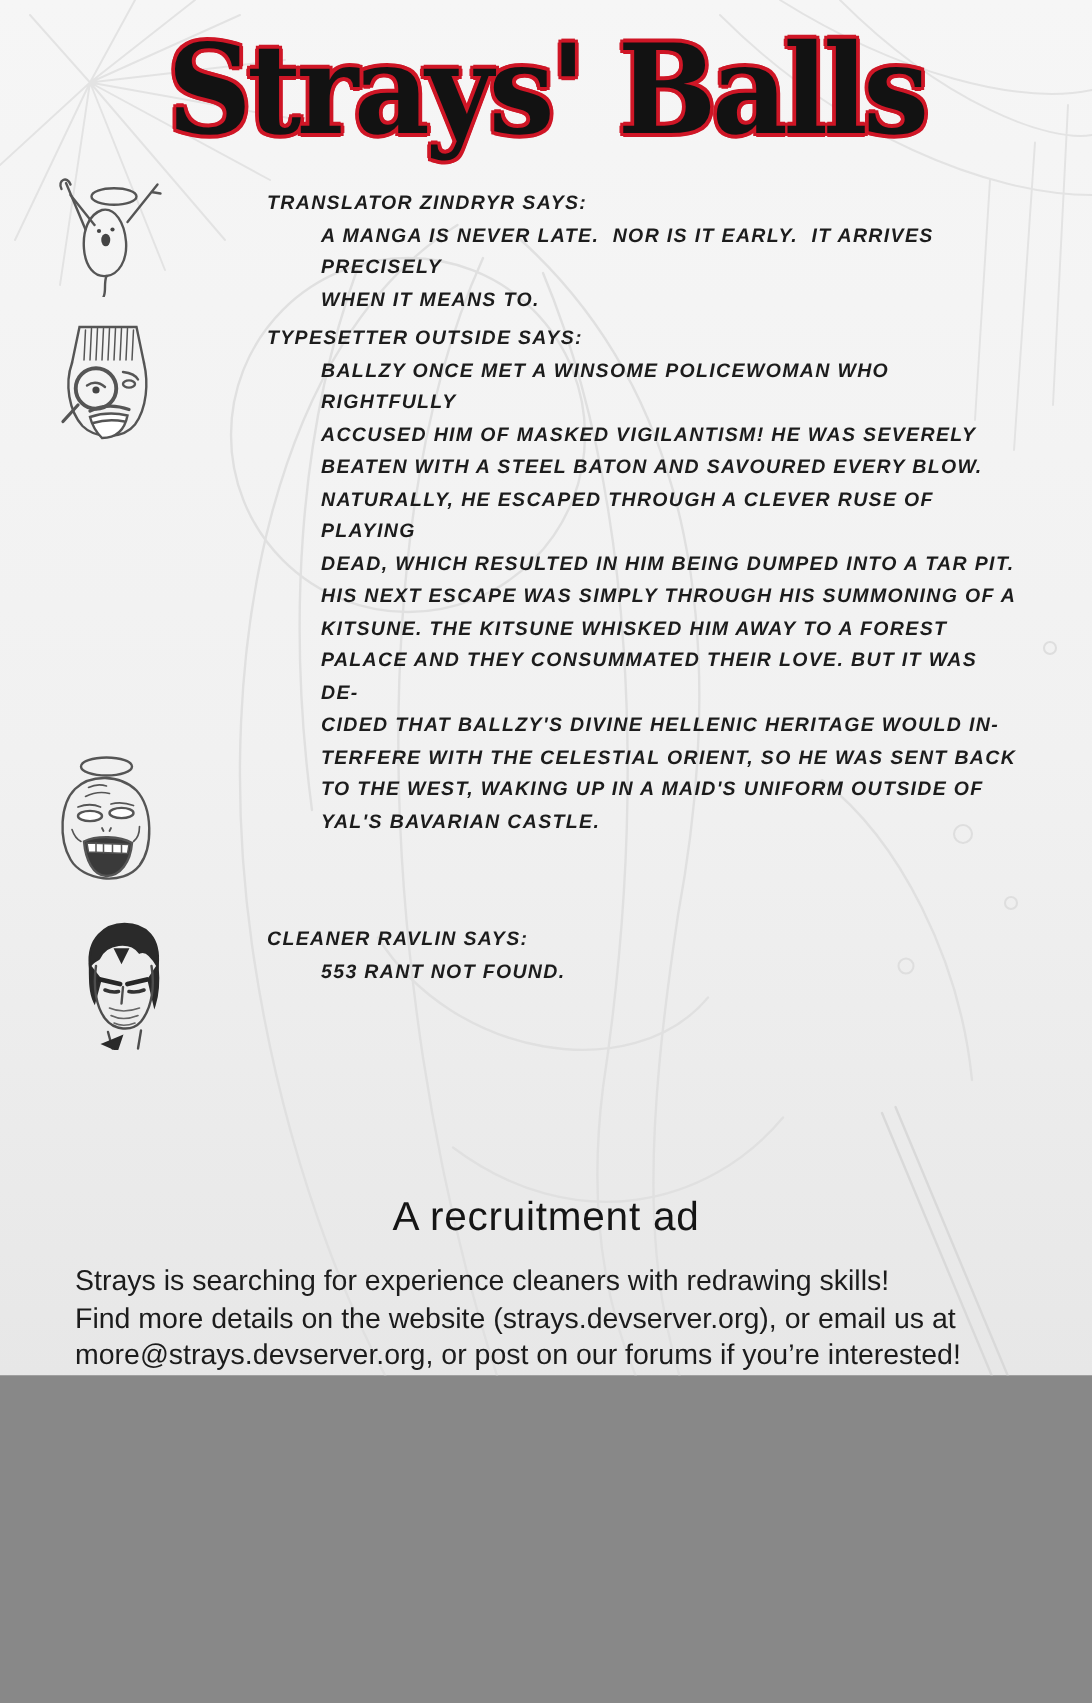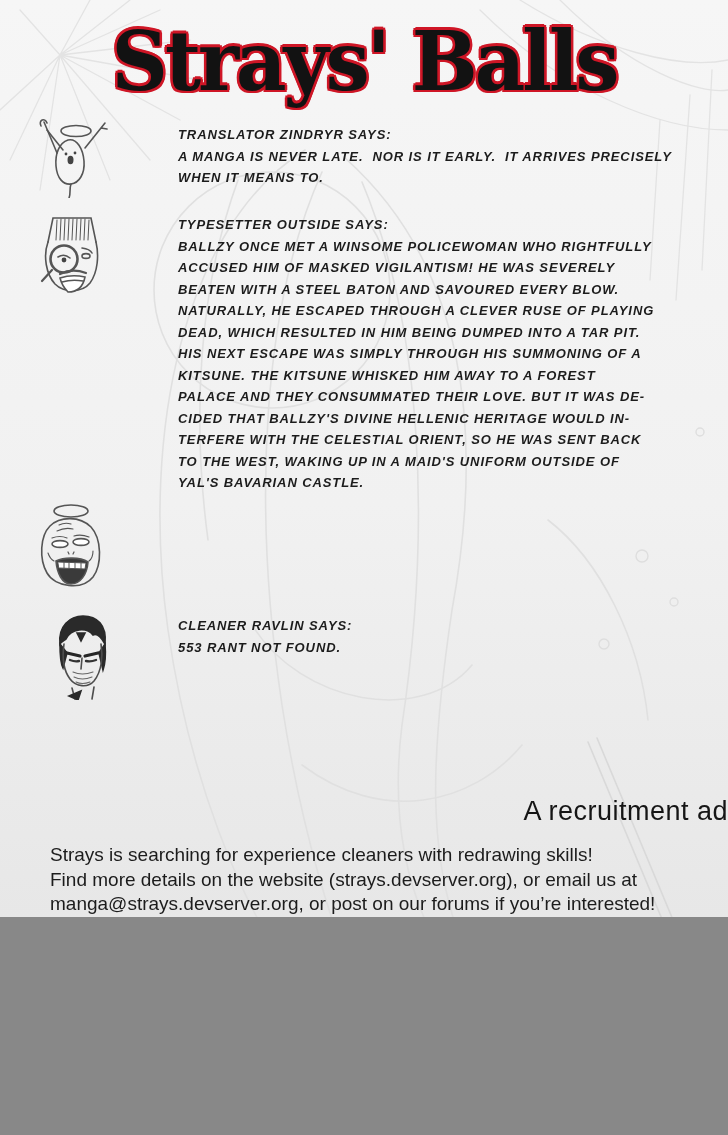--- a/index.html
+++ b/index.html
@@ -21,29 +21,29 @@
       2.5px 0 0 #cf1626,-2.5px 0 0 #cf1626,0 2.5px 0 #cf1626,0 -2.5px 0 #cf1626,
       2px 2px 0 #cf1626,-2px 2px 0 #cf1626,2px -2px 0 #cf1626,-2px -2px 0 #cf1626;
   }
 
   
   .credit-text{position:absolute;left:178px;width:500px;z-index:2;}
   .chead,.cbody{
     font-family:"Liberation Sans",sans-serif;font-weight:bold;
     font-size:13px;letter-spacing:0.9px;line-height:21.5px;color:#1c1c1c;font-style:italic;
   }
-  .cbody{white-space:pre-wrap;}
+  .cbody{white-space:pre-wrap;margin-left:36px;}
 
   
   .staff-icon{position:absolute;z-index:2;}
   .staff-icon svg{display:block;}
 
   
   .recruit-heading{
-    position:absolute;top:796px;left:0;width:100%;text-align:right;z-index:2;
+    position:absolute;top:796px;left:0;width:100%;text-align:center;z-index:2;
     font-size:27px;color:#151515;letter-spacing:0.5px;
   }
   .recruit-body{
     position:absolute;top:843px;left:50px;width:640px;z-index:2;
     font-size:19px;line-height:24.5px;color:#1c1c1c;white-space:pre-wrap;
   }
 
   
   .watermark{
     position:absolute;top:962px;left:0;width:100%;text-align:center;z-index:1;
@@ -188,17 +188,17 @@
     </svg>
   </div>
   <div class="credit-text" style="top:615px">
     <div class="chead">CLEANER RAVLIN SAYS:</div>
     <div class="cbody">553 RANT NOT FOUND.</div>
   </div>
 
   <div class="recruit-heading">A recruitment ad</div>
   <div class="recruit-body">Strays is searching for experience cleaners with redrawing skills!
 Find more details on the website (strays.devserver.org), or email us at
-manga@strays.devserver.org, or post on our forums if you’re interested!</div>
+more@strays.devserver.org, or post on our forums if you’re interested!</div>
 
   <div class="watermark">My Balls</div>
 
 </div>
 
 </body></html>

